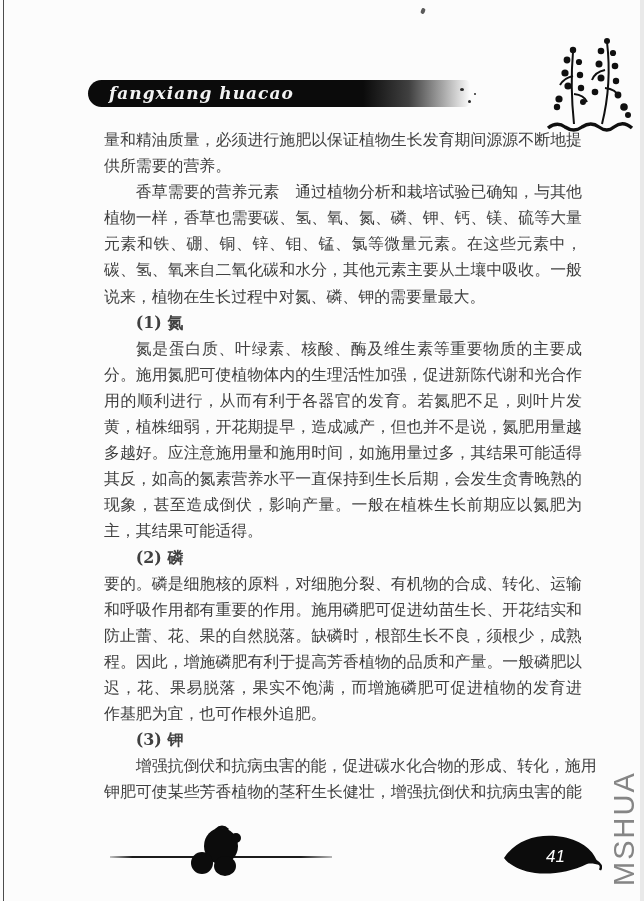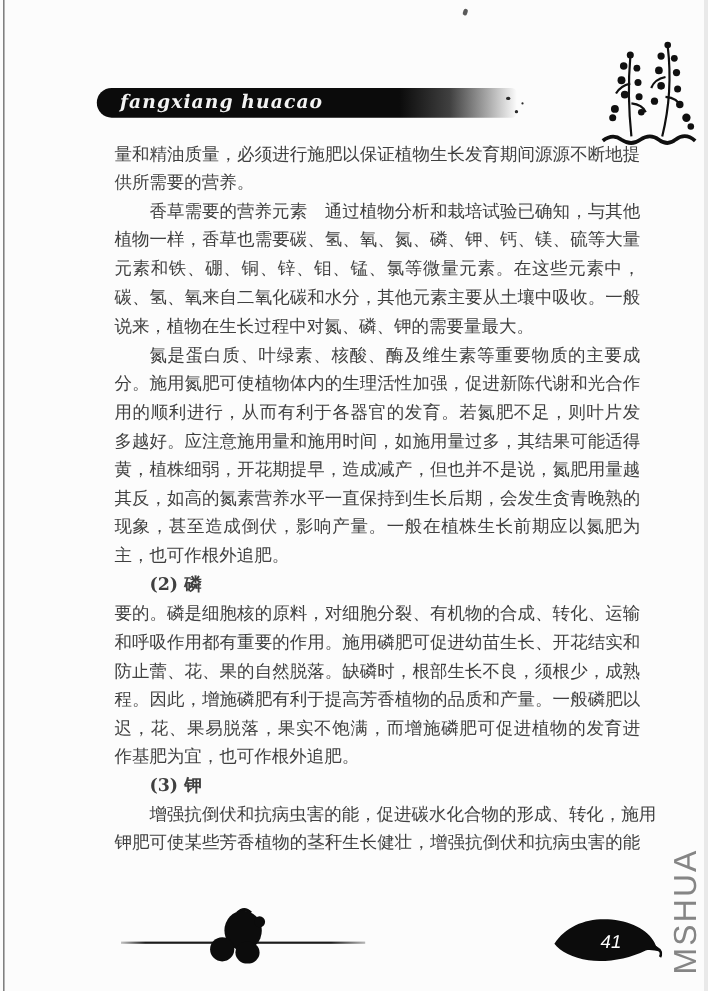--- a/index.html
+++ b/index.html
@@ -126,28 +126,29 @@
   </div>
 
   <div class="text-block">
       <div class="line"><span>量和精油质量，必须进行施肥以保证植物生长发育期间源源不断地提</span></div>
       <div class="line end"><span>供所需要的营养。</span></div>
       <div class="line indent"><span class="bold">香草需要的营养元素</span><span>　通过植物分析和栽培试验已确知，与其他</span></div>
       <div class="line"><span>植物一样，香草也需要碳、氢、氧、氮、磷、钾、钙、镁、硫等大量</span></div>
       <div class="line"><span>元素和铁、硼、铜、锌、钼、锰、氯等微量元素。在这些元素中，</span></div>
       <div class="line"><span>碳、氢、氧来自二氧化碳和水分，其他元素主要从土壤中吸收。一般</span></div>
       <div class="line end"><span>说来，植物在生长过程中对氮、磷、钾的需要量最大。</span></div>
+      <div class="line indent heading"><span>(1) 氮</span></div>
       <div class="line indent"><span>氮是蛋白质、叶绿素、核酸、酶及维生素等重要物质的主要成</span></div>
       <div class="line"><span>分。施用氮肥可使植物体内的生理活性加强，促进新陈代谢和光合作</span></div>
       <div class="line"><span>用的顺利进行，从而有利于各器官的发育。若氮肥不足，则叶片发</span></div>
+      <div class="line"><span>黄，植株细弱，开花期提早，造成减产，但也并不是说，氮肥用量越</span></div>
       <div class="line"><span>多越好。应注意施用量和施用时间，如施用量过多，其结果可能适得</span></div>
-      <div class="line"><span>黄，植株细弱，开花期提早，造成减产，但也并不是说，氮肥用量越</span></div>
       <div class="line"><span>其反，如高的氮素营养水平一直保持到生长后期，会发生贪青晚熟的</span></div>
       <div class="line"><span>现象，甚至造成倒伏，影响产量。一般在植株生长前期应以氮肥为</span></div>
-      <div class="line end"><span>主，也可作根外追肥。</span></div>
+      <div class="line end"><span>主，其结果可能适得。</span></div>
       <div class="line indent heading"><span>(2) 磷</span></div>
       <div class="line"><span>要的。磷是细胞核的原料，对细胞分裂、有机物的合成、转化、运输</span></div>
       <div class="line"><span>和呼吸作用都有重要的作用。施用磷肥可促进幼苗生长、开花结实和</span></div>
       <div class="line"><span>防止蕾、花、果的自然脱落。缺磷时，根部生长不良，须根少，成熟</span></div>
       <div class="line"><span>程。因此，增施磷肥有利于提高芳香植物的品质和产量。一般磷肥以</span></div>
       <div class="line"><span>迟，花、果易脱落，果实不饱满，而增施磷肥可促进植物的发育进</span></div>
       <div class="line end"><span>作基肥为宜，也可作根外追肥。</span></div>
       <div class="line indent heading"><span>(3) 钾</span></div>
       <div class="line indent"><span>增强抗倒伏和抗病虫害的能，促进碳水化合物的形成、转化，施用</span></div>
       <div class="line"><span>钾肥可使某些芳香植物的茎秆生长健壮，增强抗倒伏和抗病虫害的能</span></div>

